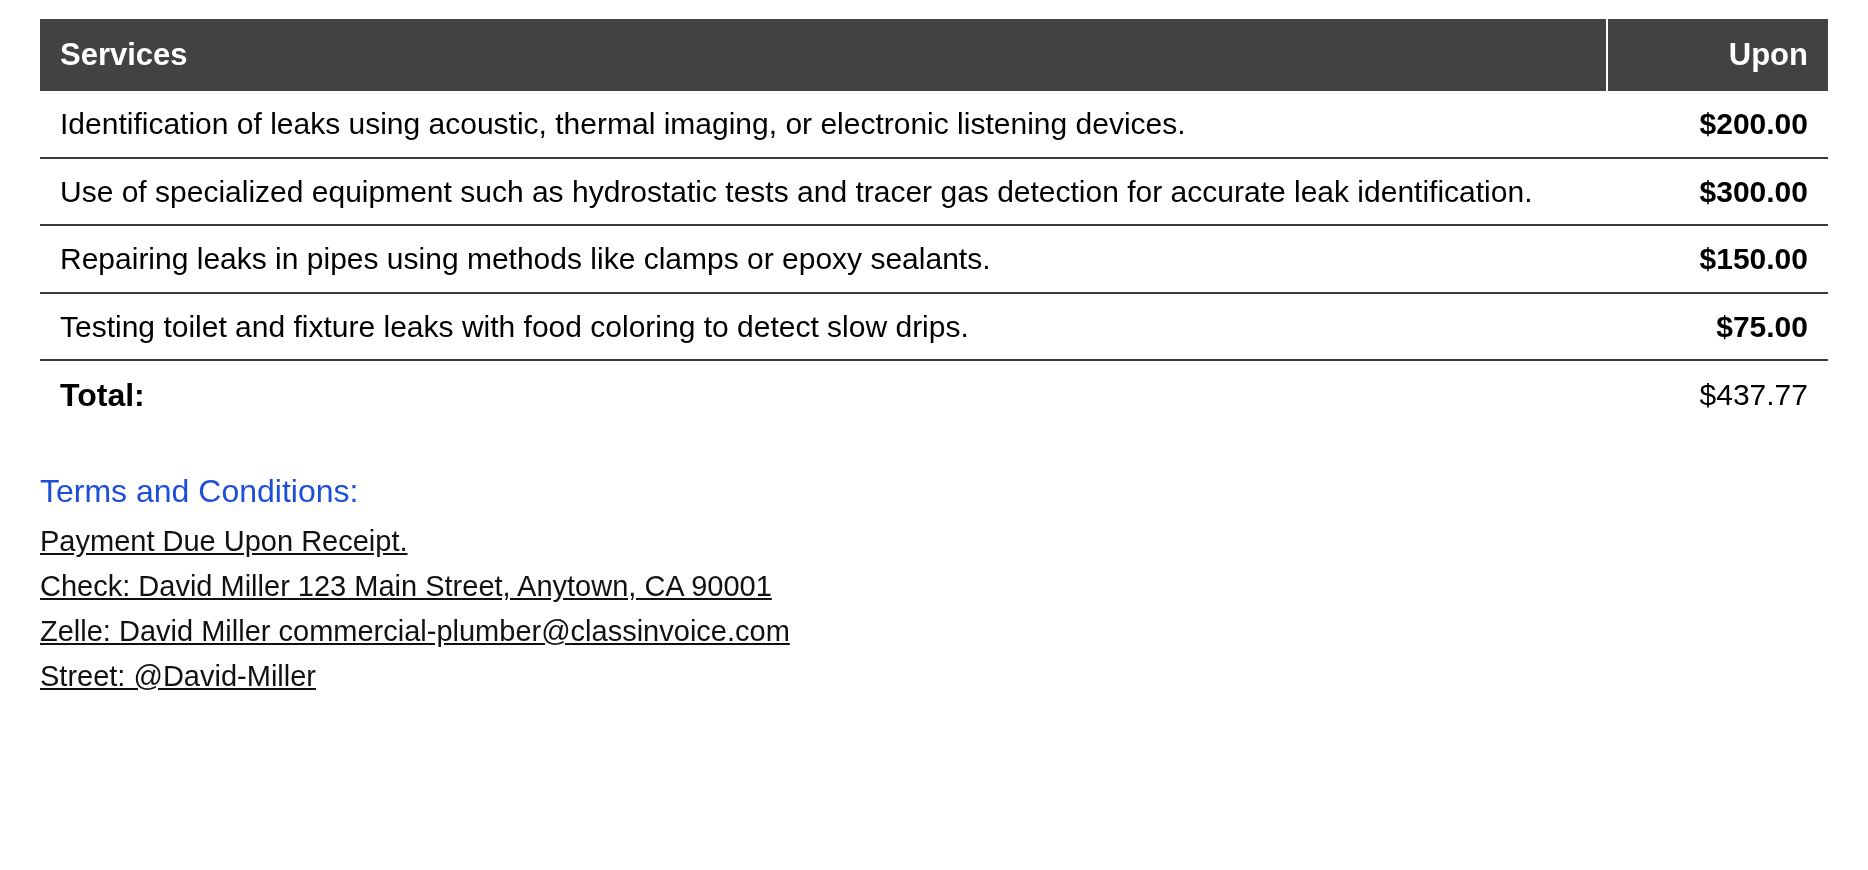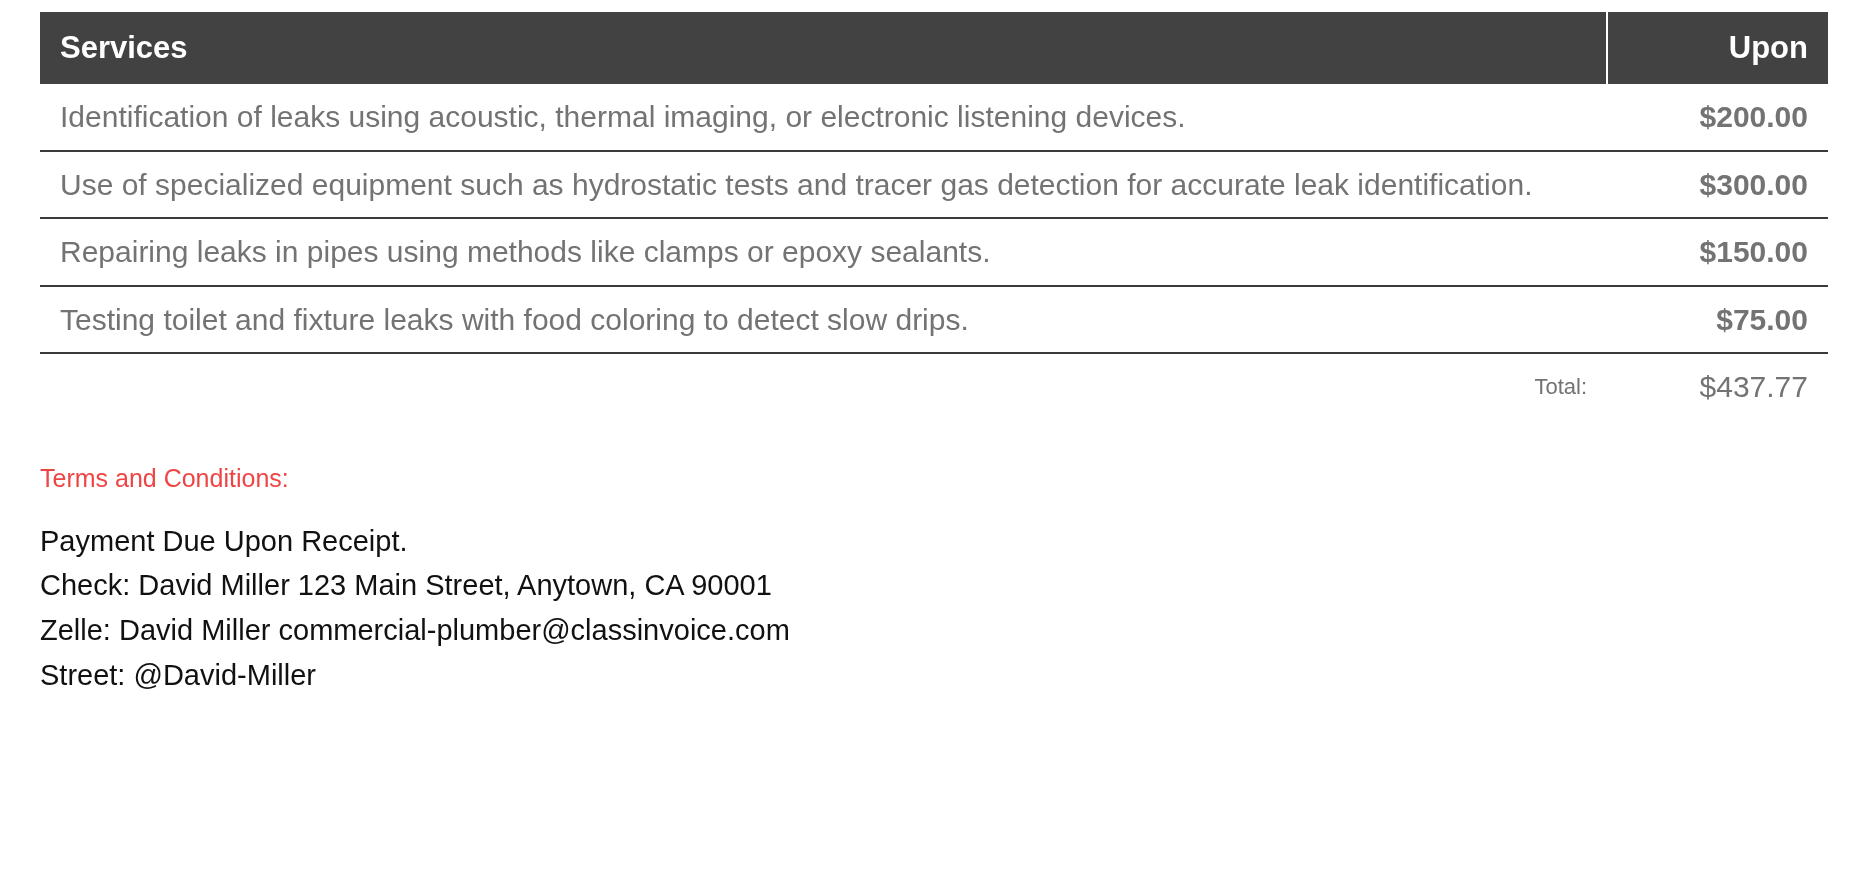--- a/index.html
+++ b/index.html
@@ -12,21 +12,21 @@
     height: 870px;
     font-family: "Liberation Sans", sans-serif;
     color: #1a1a1a;
     overflow: hidden;
   }
   .page {
     position: relative;
     width: 1868px;
     height: 870px;
     box-sizing: border-box;
-    padding: 12px 40px 0 40px;
+    padding: 19px 40px 0 40px;
   }
   table.invoice-table {
     width: 1788px;
     border-collapse: collapse;
     table-layout: fixed;
     margin: 0;
   }
   table.invoice-table thead th {
     background: #424242;
     color: #ffffff;
@@ -41,56 +41,57 @@
     border-left: 2px solid #ffffff;
     width: 180px;
   }
   table.invoice-table tbody td {
     font-size: 30px;
     font-weight: 400;
     padding: 14px 20px;
     border-bottom: 2px solid #3a3a3a;
     vertical-align: middle;
     line-height: 1.25;
-    color: #737373;
+    color: #000000;
   }
   table.invoice-table tbody td.desc {
     text-align: left;
   }
   table.invoice-table tbody td.price {
     text-align: right;
     width: 180px;
     white-space: nowrap;
     font-weight: bold;
   }
   tr.total-row td {
     border-bottom: none !important;
     font-weight: bold;
     padding-top: 18px;
   }
   tr.total-row td.total-label {
-    text-align: right;
-    font-size: 22px;
+    font-size: 32px;
+    font-weight: bold;
   }
   tr.total-row td.total-value {
     text-align: right;
     font-size: 30px;
   }
   .terms {
     margin-top: 44px;
   }
   .terms-title {
-    font-size: 25px;
-    color: #ef4444;
-    margin-bottom: 26px;
+    font-size: 32px;
+    color: #1d4ed8;
+    margin-bottom: 9px;
   }
   .terms-line {
     font-size: 29px;
     color: #111111;
     line-height: 1.55;
+    text-decoration: underline;
   }
 </style>
 </head>
 <body>
 
 <div class="page">
 
   <table class="invoice-table">
     <thead>
       <tr>

